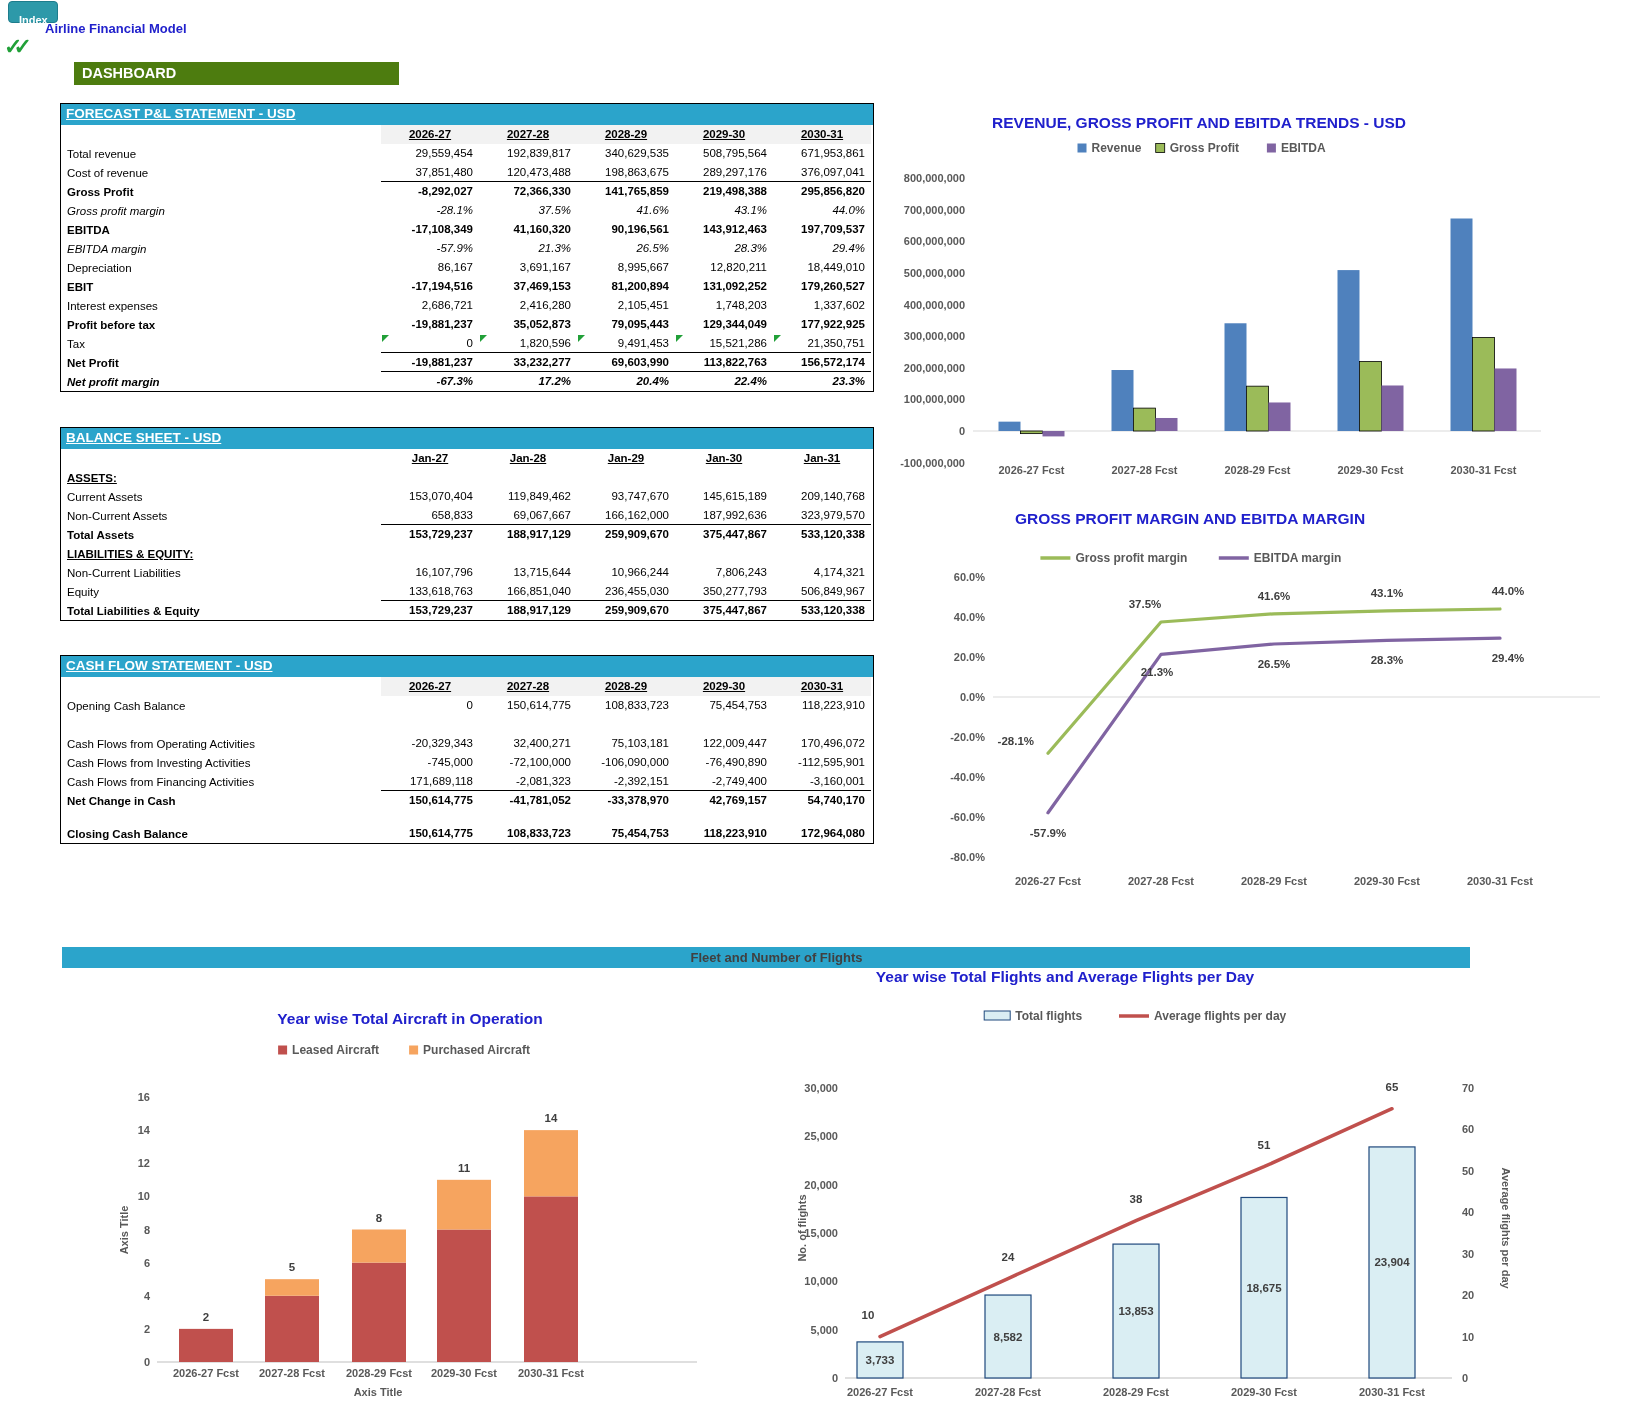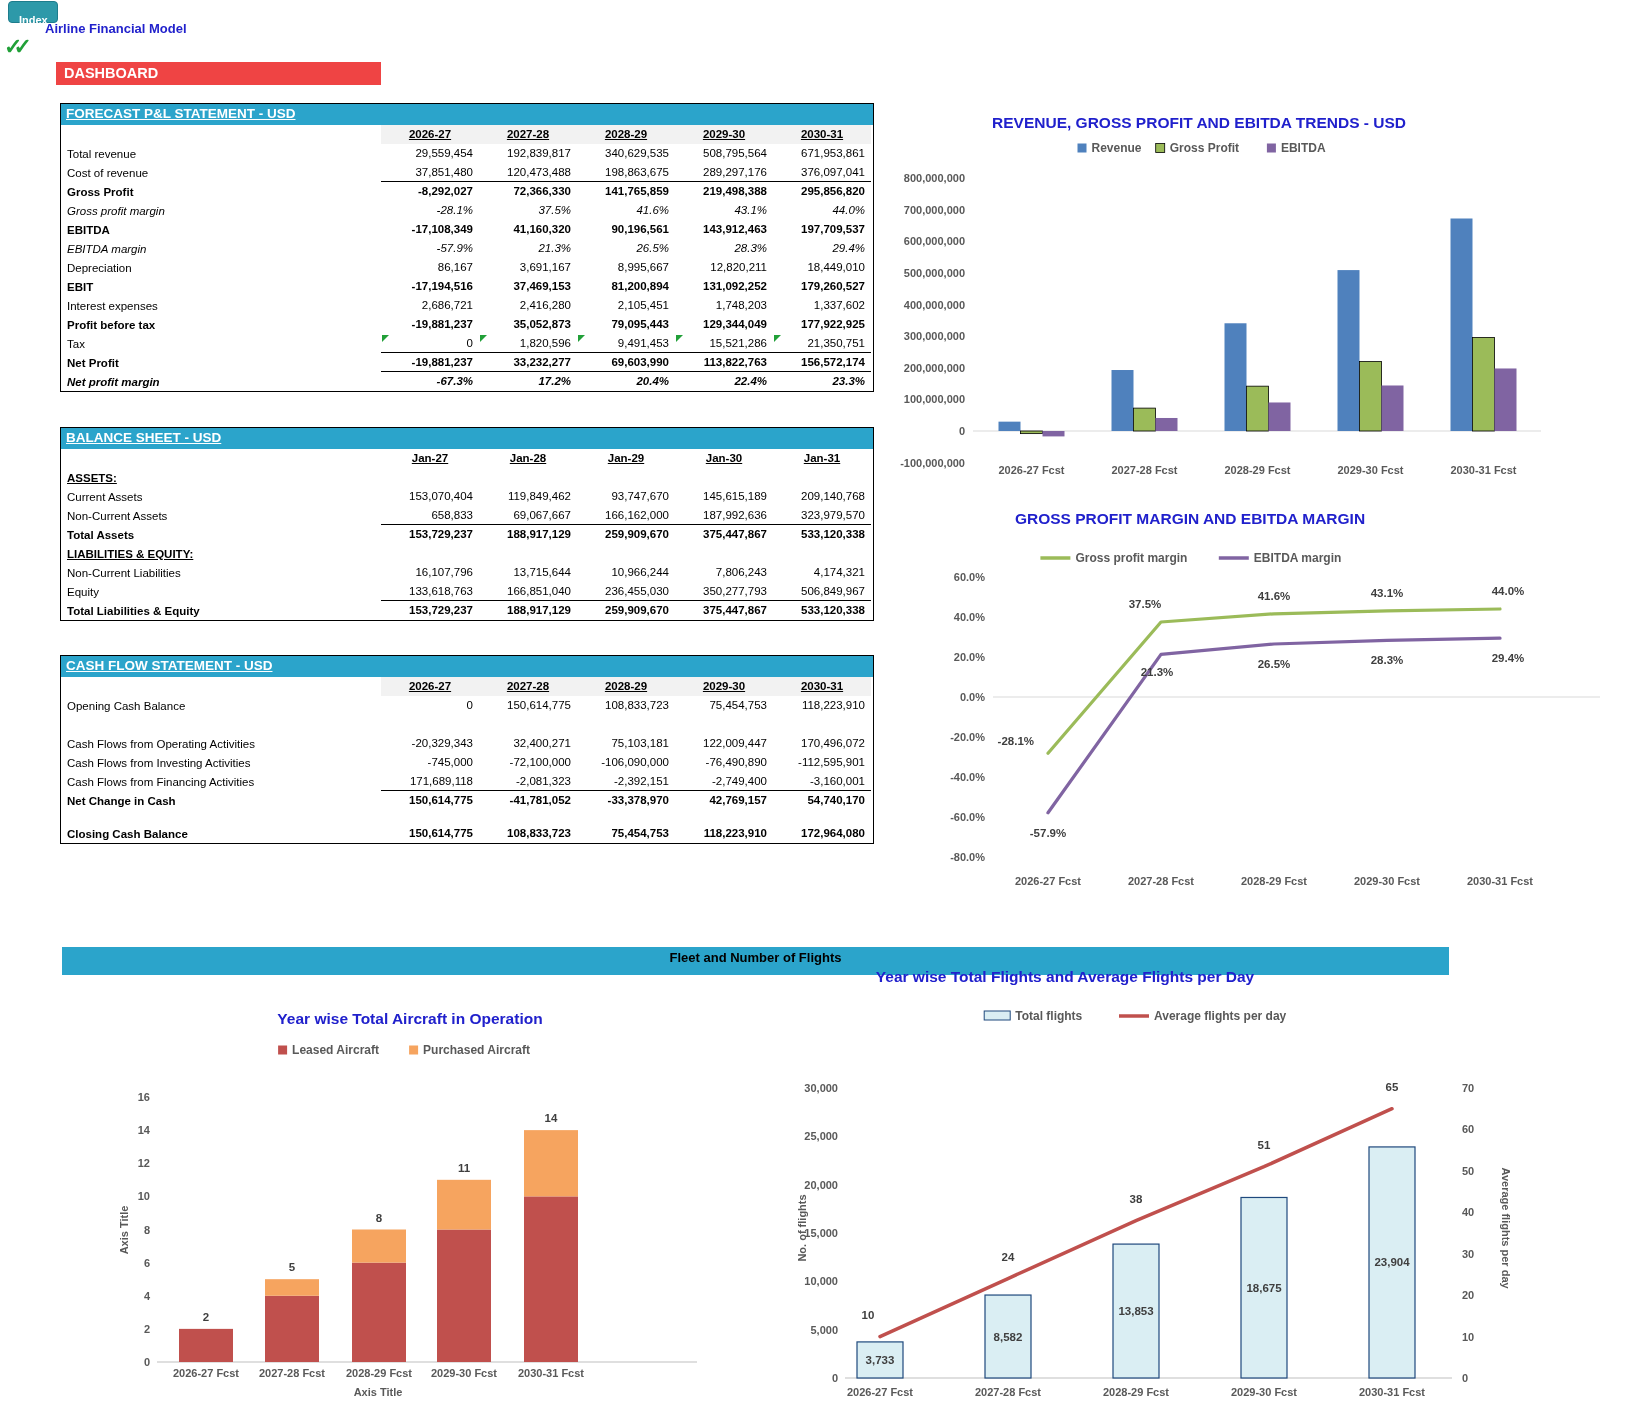--- a/index.html
+++ b/index.html
@@ -5,21 +5,21 @@
   html,body{margin:0;padding:0;background:#fff;}
   .canvas{position:relative;width:1644px;height:1423px;background:#fff;overflow:hidden;
           font-family:"Liberation Sans",sans-serif;color:#000;}
   
   .index-btn{position:absolute;left:8px;top:1px;width:50px;height:18px;border:1px solid #1d7c8c;
              border-radius:4px;background:#2d99a9;color:#fff;font-weight:bold;font-size:11px;
              line-height:16px;text-align:center;padding:10px;cursor:pointer;font-family:inherit;}
   .checks{position:absolute;left:4px;top:34px;color:#21a038;font-size:22px;font-weight:bold;
           letter-spacing:-9px;width:50px;}
   .app-title{position:absolute;left:45px;top:21px;color:#2121cc;font-weight:bold;font-size:13px;}
-  .dashboard-bar{position:absolute;left:56px;top:62px;width:325px;height:23px;background:#ef4444;
+  .dashboard-bar{position:absolute;left:74px;top:62px;width:325px;height:23px;background:#4d7c0f;
                  color:#fff;font-weight:bold;font-size:14.5px;line-height:23px;padding-left:8px;
                  box-sizing:border-box;}
   
   .fin-tbl{position:absolute;width:814px;border:1.5px solid #000;background:#fff;box-sizing:border-box;}
   #pnl-table{left:60px;top:103px;}
   #balance-table{left:60px;top:427px;}
   #cashflow-table{left:60px;top:655px;}
   .tbl-title{height:21px;background:#2ba4cb;color:#fff;font-weight:bold;font-size:13.5px;
              line-height:20px;padding-left:5px;text-decoration:underline;}
   .trow{display:flex;height:19px;align-items:center;font-size:11.5px;justify-content:center;}
@@ -31,22 +31,22 @@
   .colhead.gray .tval{background:#f2f2f2;}
   .b .tlbl,.b .tval{font-weight:bold;}
   .i .tlbl,.i .tval{font-style:italic;}
   .bi .tlbl,.bi .tval{font-weight:bold;font-style:italic;}
   .sec .tlbl{font-weight:bold;text-decoration:underline;}
   .vU .tval{border-bottom:1px solid #000;}
   .green0 .tval:first-of-type{color:#00b050;}
   .flag{position:absolute;left:1px;top:1px;width:7px;height:7px;background:#21a038;
         clip-path:polygon(0 0,100% 0,0 100%);}
   
-  .fleet-band{position:absolute;left:62px;top:947px;width:1387px;height:28px;background:#2ba4cb;
-              color:#000000;font-weight:bold;font-size:13px;line-height:21px;text-align:center;}
+  .fleet-band{position:absolute;left:62px;top:947px;width:1387px;height:21px;background:#2ba4cb;
+              color:#404040;font-weight:bold;font-size:13px;line-height:21px;text-align:center;padding-left:21px;}
   
   svg{position:absolute;overflow:visible;}
   #chart-revenue{left:935px;top:106px;}
   #chart-margins{left:935px;top:500px;}
   #chart-aircraft{left:112px;top:990px;}
   #chart-flights{left:760px;top:958px;}
   svg text{font-family:"Liberation Sans",sans-serif;}
   .ct{fill:#2020cc;font-size:15.5px;font-weight:bold;}
   .tick{fill:#595959;font-size:11px;font-weight:bold;}
   .lgt{fill:#595959;font-size:12px;font-weight:bold;}

